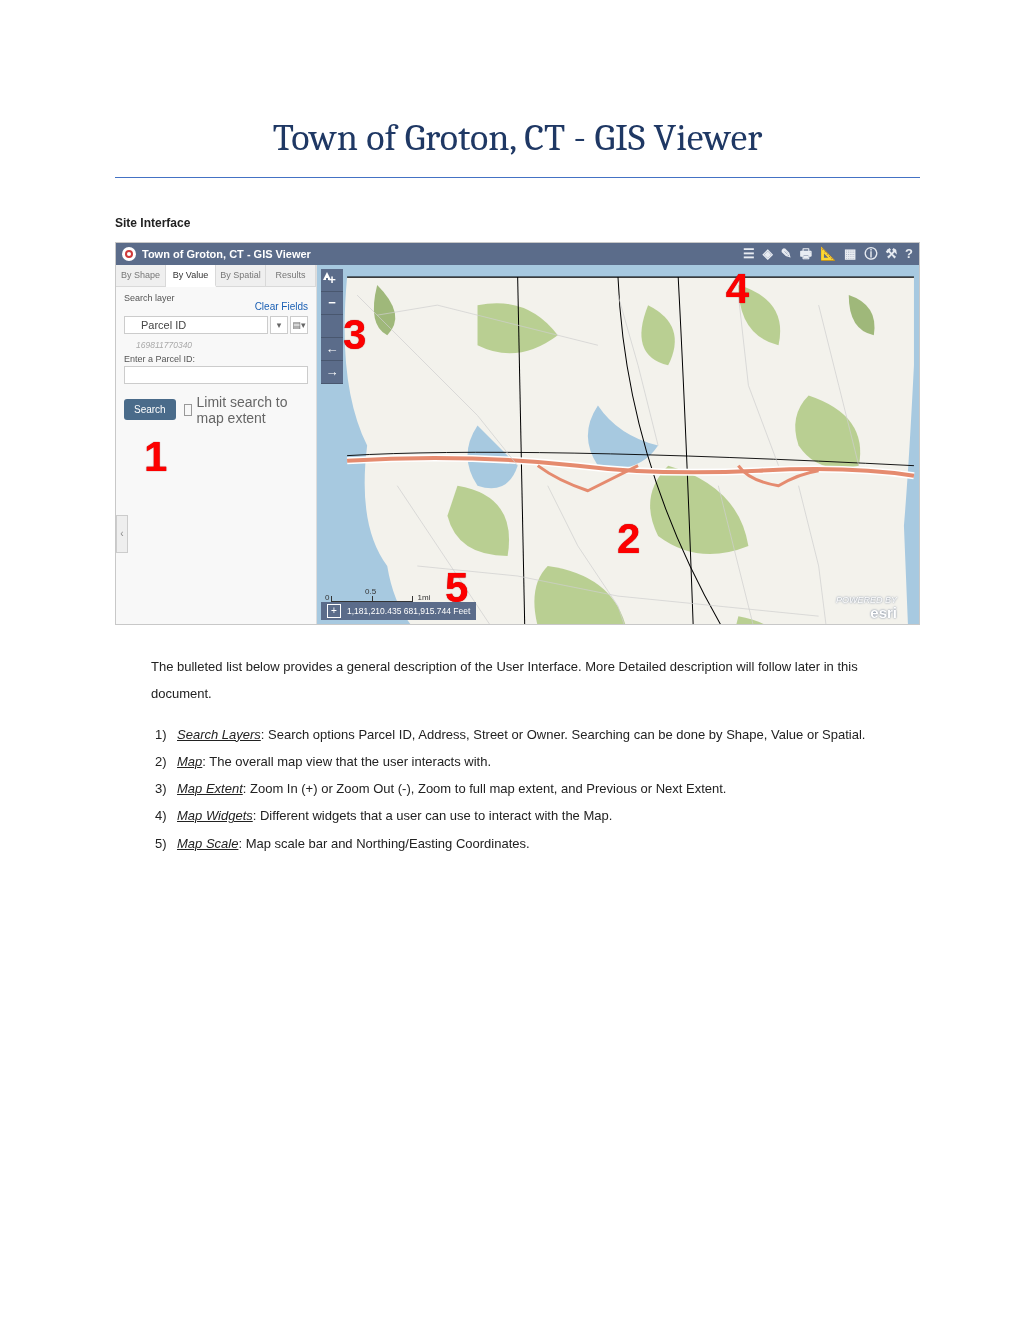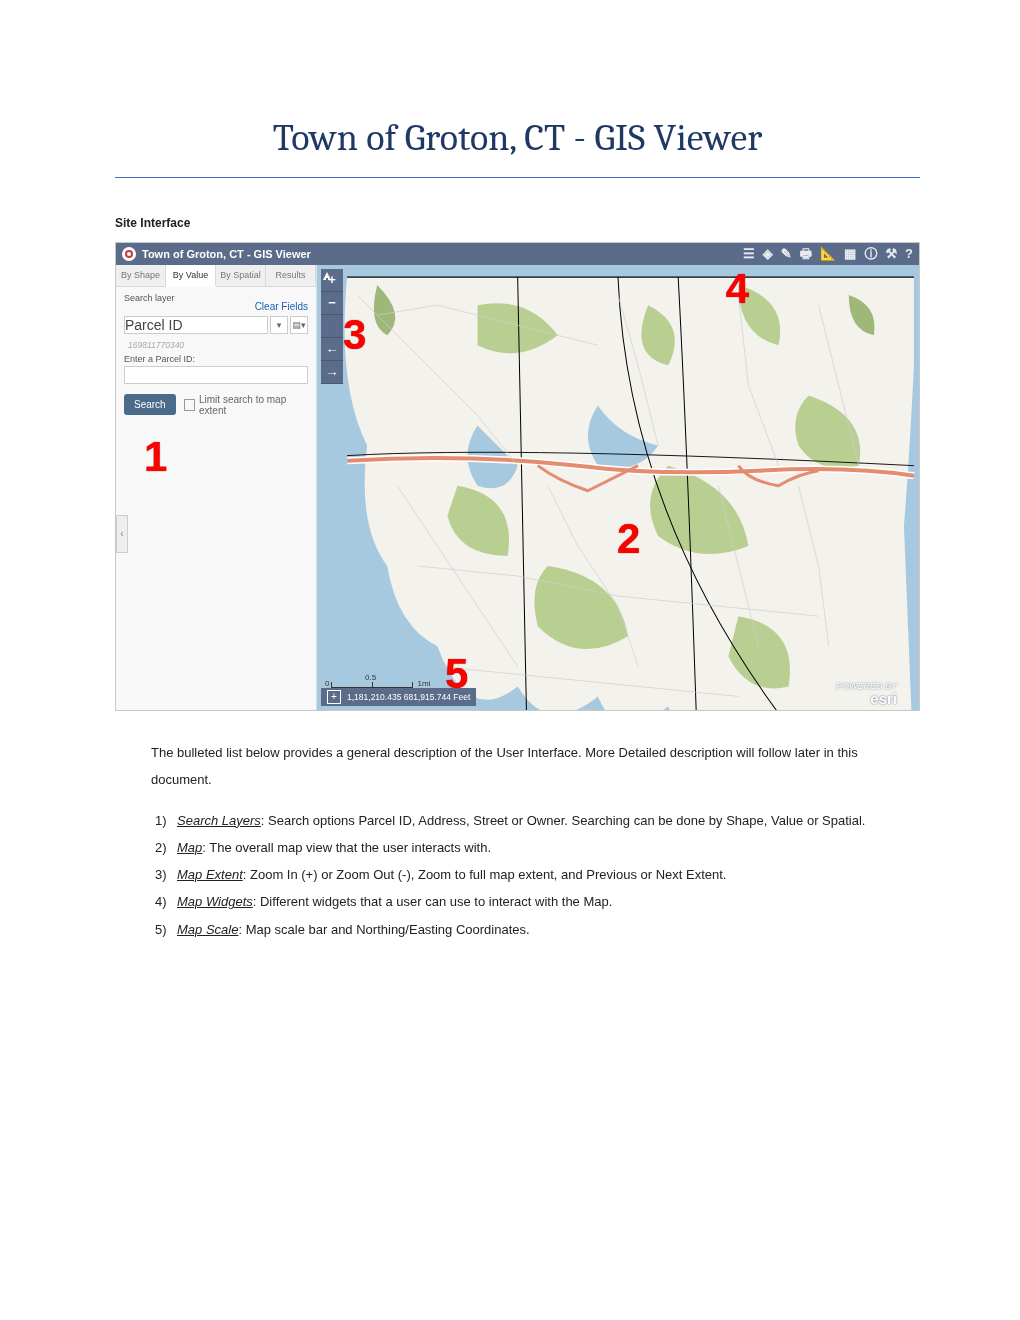--- a/index.html
+++ b/index.html
@@ -75,21 +75,21 @@
     align-items: center;
     gap: 8px;
   }
   .widgets-bar .wicon {
     color: #e8ecf2;
     font-size: 13px;
     line-height: 1;
   }
   .app-body {
     display: flex;
-    height: 445px;
+    height: 359px;
     position: relative;
   }
   .sidepanel {
     width: 200px;
     background: #f8f8f8;
     border-right: 1px solid #ddd;
     position: relative;
   }
   .tabs {
     display: flex;
@@ -128,42 +128,42 @@
   .sel-row {
     display: flex;
     gap: 2px;
     margin-bottom: 6px;
   }
   .sel {
     flex: 1;
     border: 1px solid #ccc;
     background: #fff;
     height: 16px;
-    font-size: 14px;
-    padding-left: 0;
+    font-size: 11px;
+    padding-left: 16px;
     display: flex;
     align-items: center;
     color: #444;
   }
   .mini-btn {
     width: 16px;
     height: 16px;
     border: 1px solid #ccc;
     background: #fff;
     font-size: 9px;
     color: #666;
     display: inline-flex;
     align-items: center;
     justify-content: center;
   }
   .hint {
     color: #aaa;
     font-style: italic;
     font-size: 8.5px;
-    margin: 4px 0 2px 4px;
+    margin: 4px 0 2px 12px;
   }
   .input {
     border: 1px solid #ccc;
     background: #fff;
     height: 18px;
     width: 100%;
     box-sizing: border-box;
   }
   .labelrow {
     display: flex;
@@ -178,21 +178,21 @@
     color: #fff;
     border: none;
     border-radius: 3px;
     font-size: 10px;
     padding: 5px 10px;
   }
   .limit {
     display: inline-flex;
     align-items: center;
     gap: 4px;
-    font-size: 10px;
+    font-size: 14px;
     color: #666;
     margin-left: 8px;
     vertical-align: middle;
   }
   .limit .chk {
     width: 10px;
     height: 10px;
     border: 1px solid #999;
     display: inline-block;
   }

